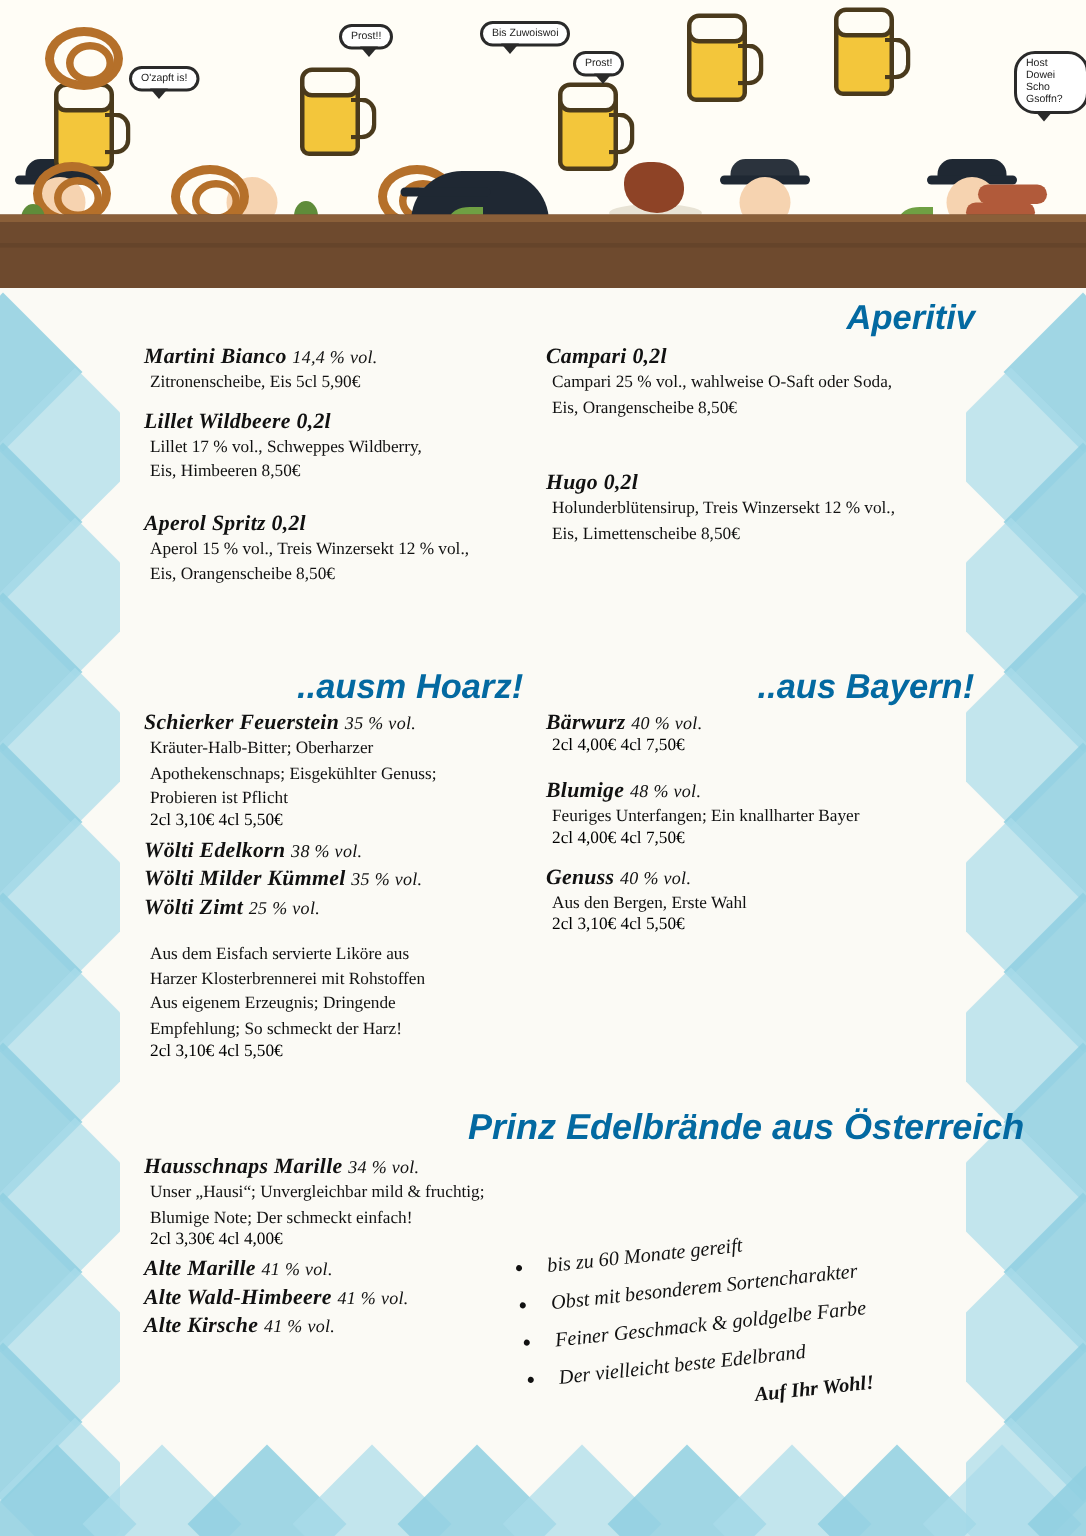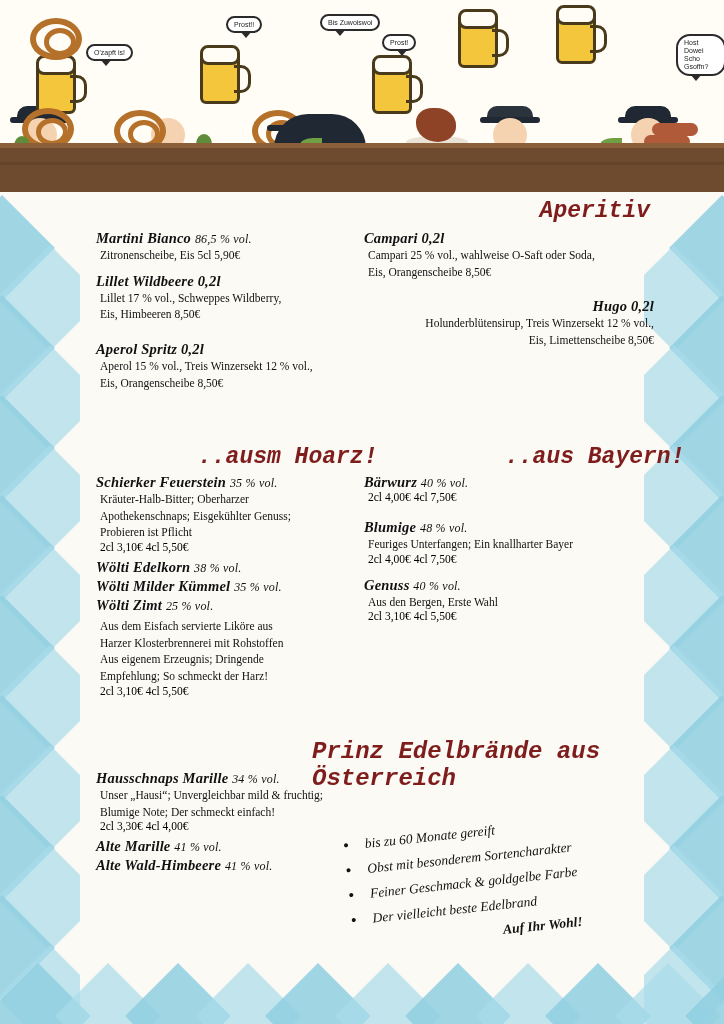--- a/index.html
+++ b/index.html
@@ -70,22 +70,22 @@
   }
   .hop{position:absolute;width:16px;height:20px;background:#5f8c3a;border-radius:50% 50% 45% 45%;}
   .leaf{position:absolute;width:22px;height:12px;background:#6fa043;border-radius:60% 0 60% 0;}
   .sausage{position:absolute;width:46px;height:13px;background:#b15a3a;border-radius:8px;}
   .meat{position:absolute;width:40px;height:34px;background:#8e4326;border-radius:40% 50% 45% 55%;}
   .plate{position:absolute;width:62px;height:12px;background:#e8e3d5;border-radius:50%;}
 
   
   .content{position:relative;z-index:2;padding:0 0 0 0;}
   .section-title{
-    font-style:italic;font-weight:bold;font-size:23px;color:#7f1d1d;
-    font-family:Liberation Mono, monospace;
+    font-style:italic;font-weight:bold;font-size:23px;color:#0369a1;
+    font-family:Liberation Sans, sans-serif;
   }
   .hd-right{position:absolute;right:74px;top:198px;}
   .col{position:absolute;}
   .item{margin-bottom:9px;}
   .item .name{
     font-style:italic;font-weight:bold;font-size:14.5px;color:#111;letter-spacing:.2px;
   }
   .item .name .abv{font-style:italic;font-weight:normal;font-size:12px;}
   .item .desc{font-size:11.5px;color:#111;line-height:1.45;margin-left:4px;}
   .price-line{font-size:11.5px;margin-left:4px;}
@@ -244,42 +244,42 @@
   <div class="table"></div>
 </div>
 
 <div class="content">
 
   <div class="section-title hd-right">Aperitiv</div>
 
   <div class="col" style="left:96px;top:230px;width:258px;">
     <div class="item">
       <div class="name"><span>Martini Bianco</span>
-        <span class="abv">86,5 % vol.</span></div>
+        <span class="abv">14,4 % vol.</span></div>
       <div class="desc" style="white-space:pre-line">Zitronenscheibe, Eis  5cl  5,90€</div>
     </div>
     <div class="item" style="margin-top:6px;">
       <div class="name"><span>Lillet Wildbeere 0,2l</span></div>
       <div class="desc" style="white-space:pre-line">Lillet 17 % vol., Schweppes Wildberry,
 Eis, Himbeeren   8,50€</div>
     </div>
     <div class="item" style="margin-top:18px;">
       <div class="name"><span>Aperol Spritz 0,2l</span></div>
       <div class="desc" style="white-space:pre-line">Aperol 15 % vol., Treis Winzersekt 12 % vol.,
 Eis, Orangenscheibe   8,50€</div>
     </div>
   </div>
 
   <div class="col" style="left:364px;top:230px;width:290px;">
     <div class="item">
       <div class="name"><span>Campari  0,2l</span></div>
       <div class="desc" style="white-space:pre-line">Campari 25 % vol., wahlweise O-Saft oder Soda,
 Eis, Orangenscheibe   8,50€</div>
     </div>
-    <div class="item" style="margin-top:18px;text-align:right;">
+    <div class="item" style="margin-top:34px;">
       <div class="name"><span>Hugo 0,2l</span></div>
       <div class="desc" style="white-space:pre-line">Holunderblütensirup, Treis Winzersekt 12 % vol.,
 Eis, Limettenscheibe   8,50€</div>
     </div>
   </div>
 
   <div class="section-title mid-left-title">..ausm Hoarz!</div>
   <div class="section-title mid-right-title">..aus Bayern!</div>
 
   <div class="col tight" style="left:96px;top:474px;width:262px;">
@@ -295,21 +295,21 @@
       <div class="name"><span>Wölti Edelkorn</span>
         <span class="abv">38 % vol.</span></div>
     </div>
     <div class="item">
       <div class="name"><span>Wölti Milder Kümmel</span>
         <span class="abv">35 % vol.</span></div>
     </div>
     <div class="item">
       <div class="name"><span>Wölti Zimt</span>
         <span class="abv">25 % vol.</span></div>
-      <div class="desc" style="margin-top:4px;white-space:pre-line">Aus dem Eisfach servierte Liköre aus
+      <div class="desc" style="margin-top:14px;white-space:pre-line">Aus dem Eisfach servierte Liköre aus
 Harzer Klosterbrennerei mit Rohstoffen
 Aus eigenem Erzeugnis; Dringende
 Empfehlung; So schmeckt der Harz!</div>
       <div class="price-line">2cl 3,10€    4cl 5,50€</div>
     </div>
   </div>
 
   <div class="col" style="left:364px;top:474px;width:280px;">
     <div class="item">
       <div class="name"><span>Bärwurz</span>
@@ -339,20 +339,24 @@
       <div class="desc" style="white-space:pre-line">Unser „Hausi“; Unvergleichbar mild &amp; fruchtig;
 Blumige Note; Der schmeckt einfach!</div>
       <div class="price-line">2cl 3,30€    4cl 4,00€</div>
     </div>
     <div class="item" style="margin-top:6px;">
       <div class="name"><span>Alte Marille</span>
         <span class="abv">41 % vol.</span></div>
     </div>
     <div class="item">
       <div class="name"><span>Alte Wald-Himbeere</span>
+        <span class="abv">41 % vol.</span></div>
+    </div>
+    <div class="item">
+      <div class="name"><span>Alte Kirsche</span>
         <span class="abv">41 % vol.</span></div>
     </div>
   </div>
 
   <ul class="bullets">
     <li>bis zu 60 Monate gereift</li>
     <li>Obst mit besonderem Sortencharakter</li>
     <li>Feiner Geschmack &amp; goldgelbe Farbe</li>
     <li>Der vielleicht beste Edelbrand</li>
     <li class="nobullet">Auf Ihr Wohl!</li>

